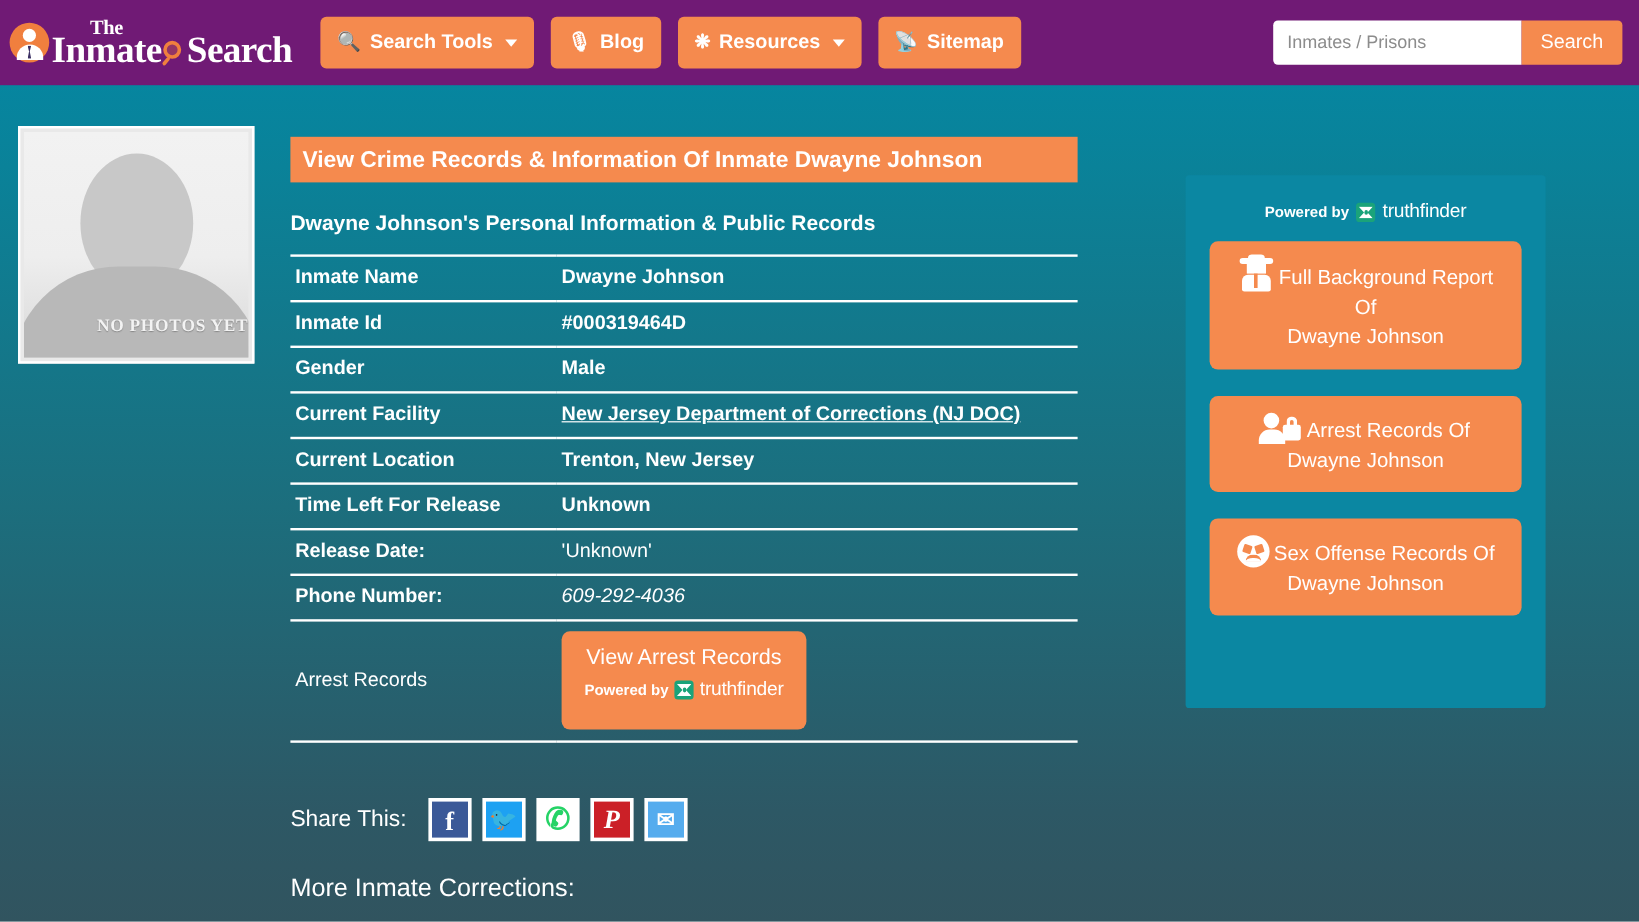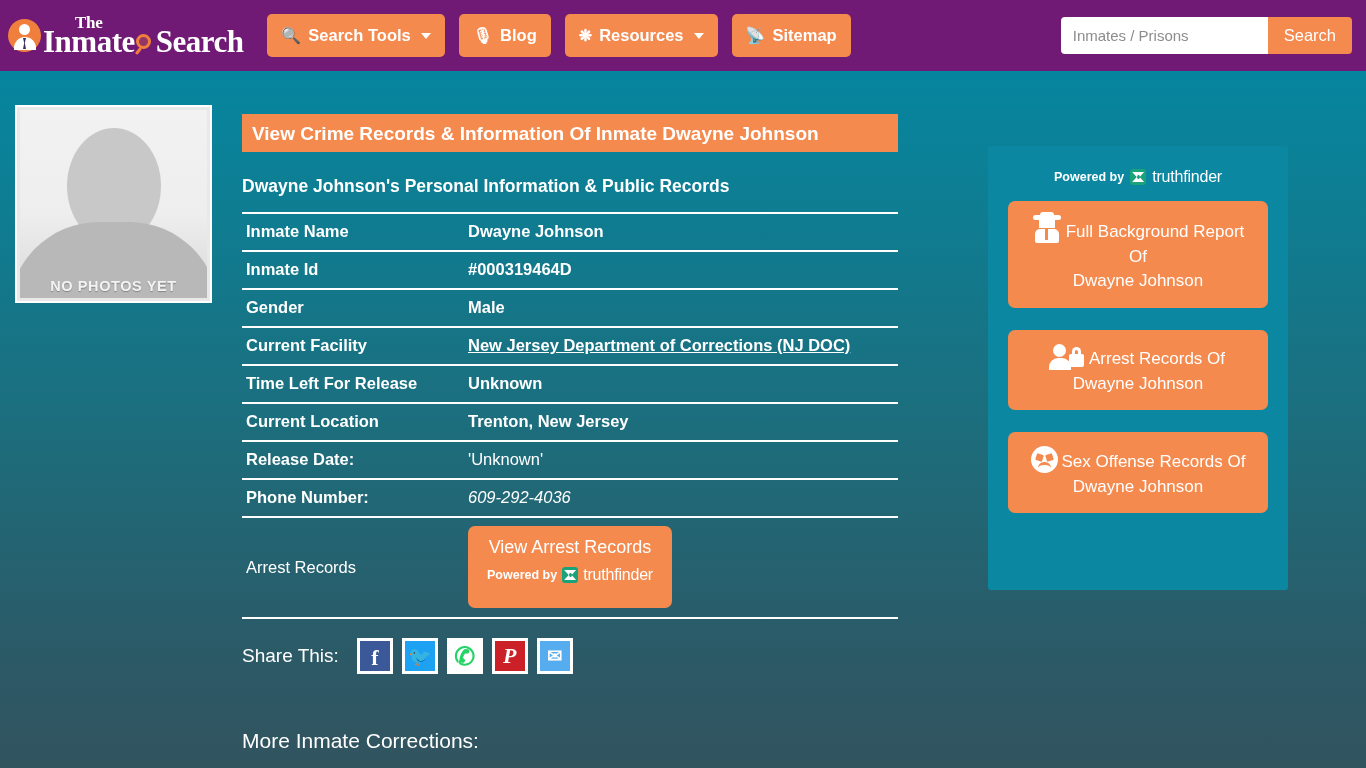--- a/index.html
+++ b/index.html
@@ -132,23 +132,23 @@
   }
   .ph-neck {
     position: absolute; width: 46px; height: 52px; background: #c8c8c8;
     left: 50%; transform: translateX(-50%); top: 110px;
   }
   .ph-shoulder {
     position: absolute; width: 210px; height: 90px; border-radius: 105px 105px 0 0;
     background: #b8b8b8; left: 50%; transform: translateX(-50%); bottom: -14px;
   }
   .ph-label {
-    position: absolute; bottom: 4px; left: 0; right: 0; text-align: center;
+    position: absolute; bottom: 17px; left: 0; right: 0; text-align: right;
     color: #f3f3f3; font-size: 14.5px; font-weight: bold; letter-spacing: 0.6px;
-    font-family: Liberation Sans, sans-serif;
+    font-family: Liberation Serif, serif;
     text-shadow: 0 1px 1px rgba(0,0,0,0.28);
   }
 
   
   #main { position: absolute; left: 242px; top: 114px; width: 656px; }
   #page-title-bar {
     background: #f58a4e; color: #fff;
     font-size: 19px; font-weight: bold;
     padding: 9px 4px 10px 10px;
     height: 38px;
@@ -197,21 +197,21 @@
     clip-path: polygon(0 0, 38% 50%, 0 100%, 100% 100%, 62% 50%, 100% 0);
   }
   .tf-mark::after {
     content: ""; position: absolute; left: 6.5px; top: 6px;
     width: 3px; height: 4px; background: #1aa37a; border-radius: 50%;
   }
   .tf-word { font-size: 16px; color: #fff; letter-spacing: -0.2px; }
 
   
   #share-row {
-    position: absolute; left: 242px; top: 638px;
+    position: absolute; left: 242px; top: 665px;
     display: flex; align-items: center; gap: 0;
   }
   #share-label { font-size: 19px; color: #fff; margin-right: 18px; }
   .sh {
     width: 36px; height: 36px; background: #fff; margin-right: 9px;
     display: flex; align-items: center; justify-content: center;
     cursor: pointer;
   }
   .sh .inner {
     width: 30px; height: 30px; display: flex;
@@ -366,26 +366,26 @@
     </tr>
     <tr>
       <td class="lbl">Gender</td>
       <td class="val">Male</td>
     </tr>
     <tr>
       <td class="lbl">Current Facility</td>
       <td class="val"><a class="fac-link" href="#">New Jersey Department of Corrections (NJ DOC)</a></td>
     </tr>
     <tr>
+      <td class="lbl">Current Location</td>
+      <td class="val">Trenton, New Jersey</td>
+    </tr>
+    <tr>
       <td class="lbl">Time Left For Release</td>
       <td class="val">Unknown</td>
-    </tr>
-    <tr>
-      <td class="lbl">Current Location</td>
-      <td class="val">Trenton, New Jersey</td>
     </tr>
     <tr>
       <td class="lbl">Release Date:</td>
       <td class="val plain">'Unknown'</td>
     </tr>
     <tr>
       <td class="lbl">Phone Number:</td>
       <td class="val ital">609-292-4036</td>
     </tr>
     <tr>

